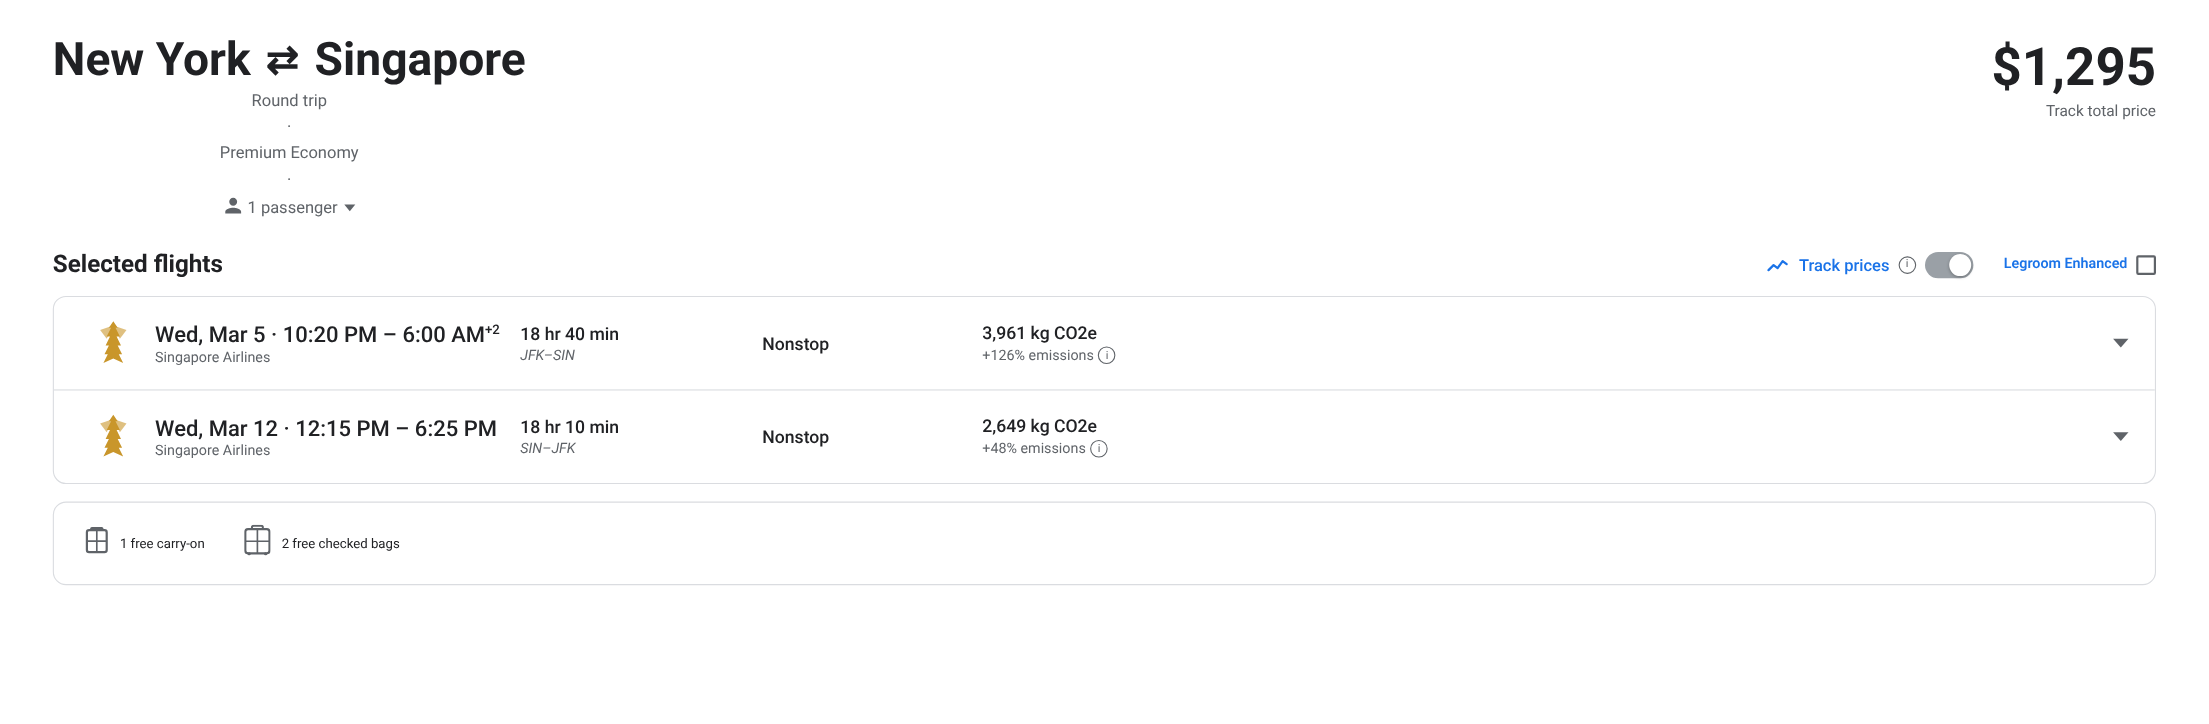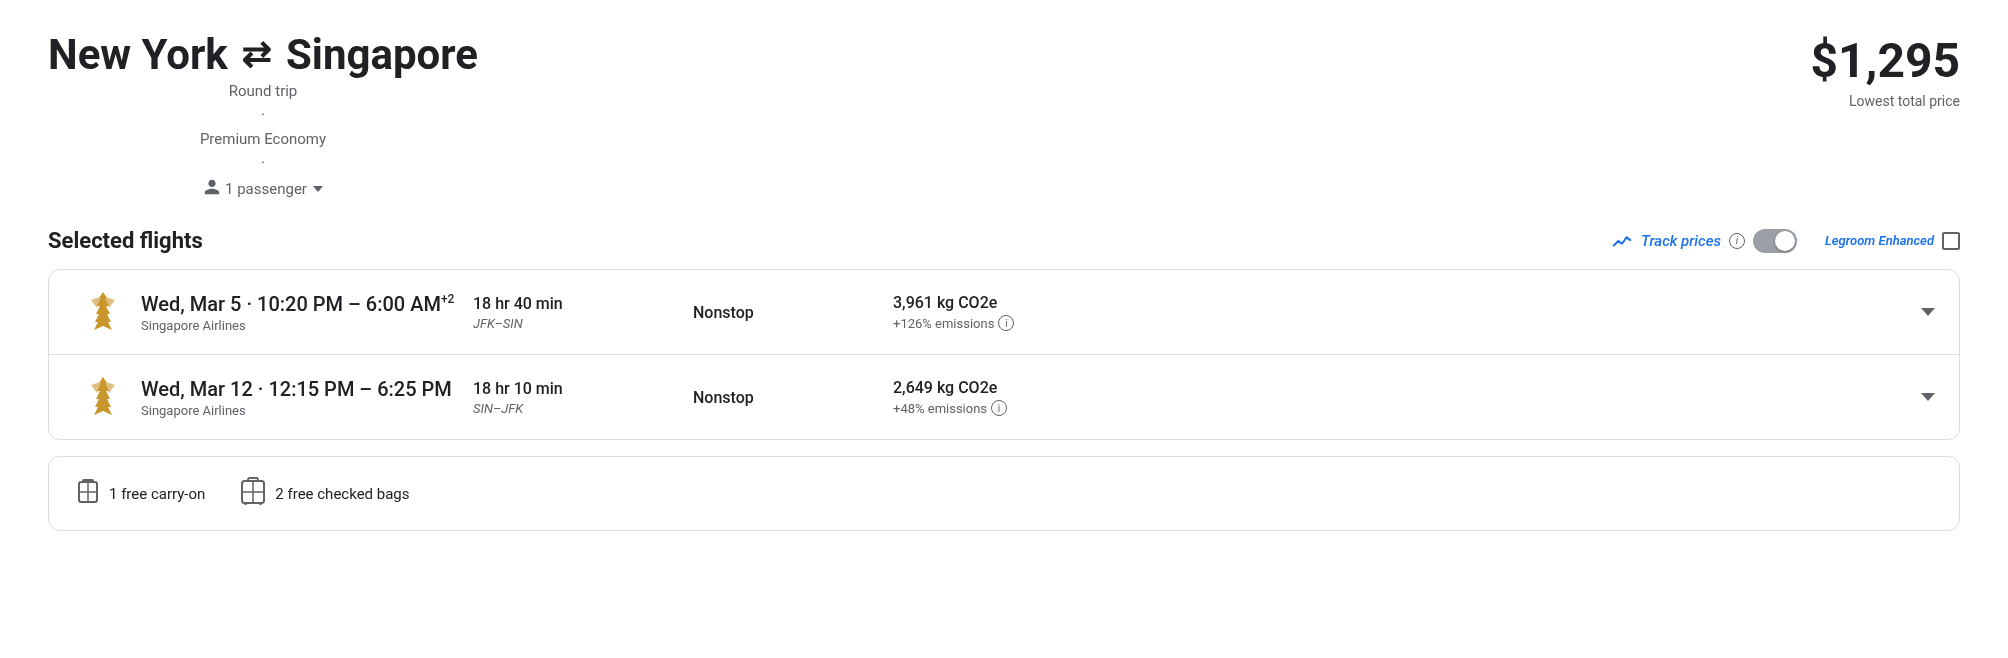--- a/index.html
+++ b/index.html
@@ -78,21 +78,20 @@
     }
     .section-title {
       font-size: 22px;
       font-weight: 700;
       color: #202124;
     }
     .section-controls {
       display: flex;
       align-items: center;
       gap: 28px;
-      font-style: italic;
     }
 
     
     .track-prices {
       display: flex;
       align-items: center;
       gap: 8px;
       cursor: pointer;
     }
     .track-icon {
@@ -279,21 +278,21 @@
     .bag-item {
       display: flex;
       align-items: center;
       gap: 10px;
     }
     .bag-icon {
       color: #5f6368;
       font-size: 22px;
     }
     .bag-label {
-      font-size: 15px;
+      font-size: 12px;
       color: #202124;
     }
 
     
   </style>
 </head>
 <body>
 
 <div class="header">
   <div class="header-left">
@@ -313,21 +312,21 @@
               <path d="M12 12c2.7 0 4.8-2.1 4.8-4.8S14.7 2.4 12 2.4 7.2 4.5 7.2 7.2 9.3 12 12 12zm0 2.4c-3.2 0-9.6 1.6-9.6 4.8v2.4h19.2v-2.4c0-3.2-6.4-4.8-9.6-4.8z"></path>
             </svg>
         </span>
         <span>1 passenger</span>
         <span class="chevron-down"></span>
       </div>
     </div>
   </div>
   <div class="header-right">
     <div class="price">$1,295</div>
-    <div class="price-label">Lowest total price</div>
+    <div class="price-label">Track total price</div>
   </div>
 </div>
 
 <div class="section-header">
   <div class="section-title">Selected flights</div>
   <div class="section-controls">
     <div class="track-prices">
       <span class="track-icon">
         <svg width="22" height="22" viewBox="0 0 24 24" fill="none" stroke="#1a73e8" stroke-width="2.2" stroke-linecap="round" stroke-linejoin="round">
           <polyline points="3,17 8,12 12,15 17,8 21,11"></polyline>

